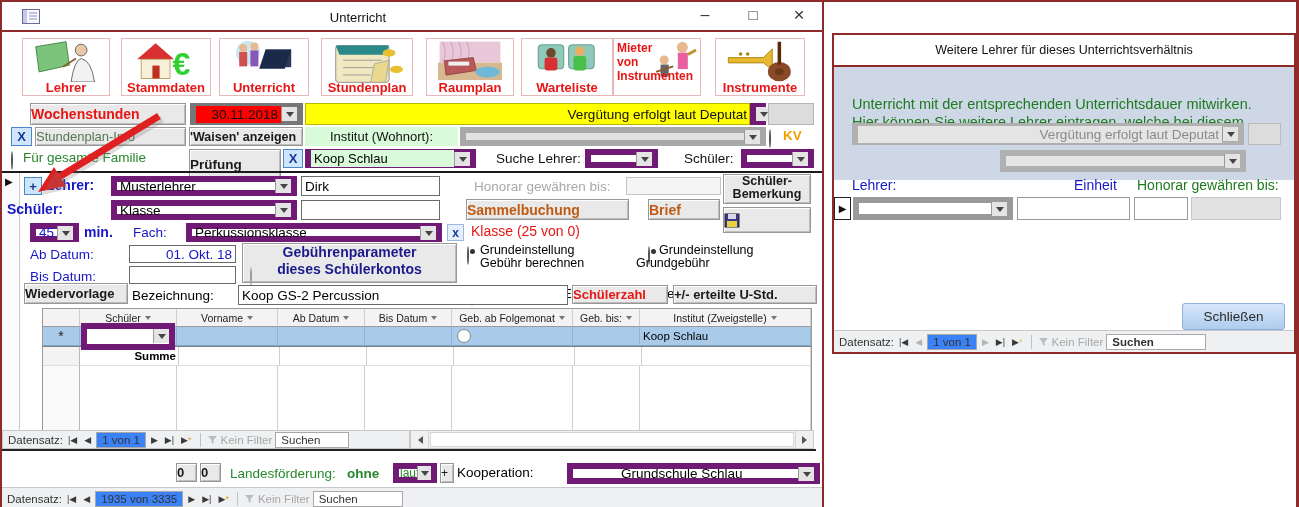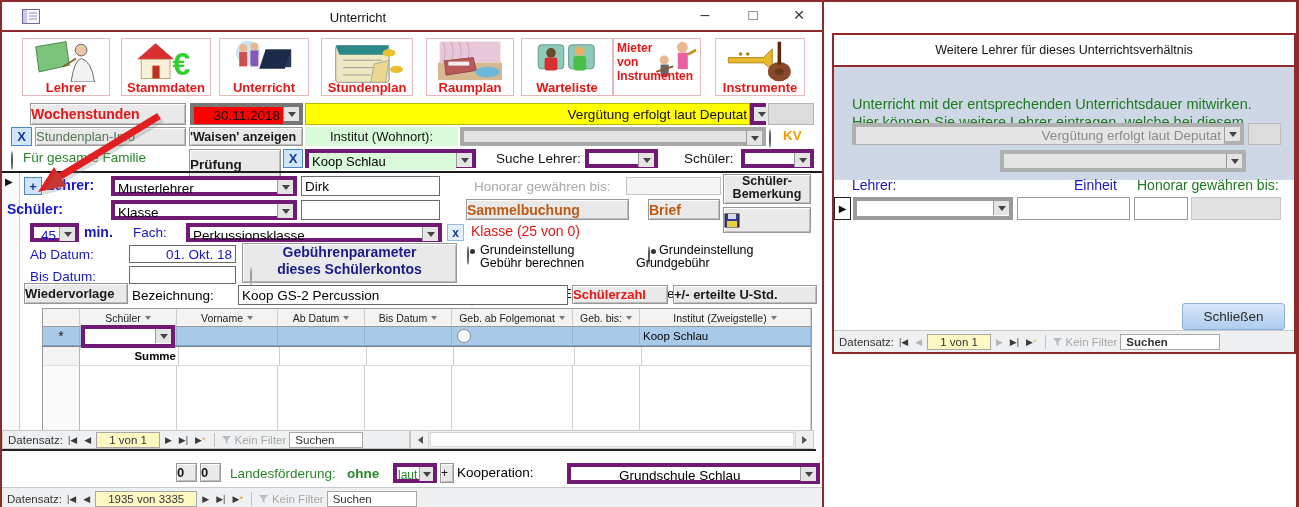--- a/index.html
+++ b/index.html
@@ -9,37 +9,37 @@
   
   .frame-top{left:0;top:0;width:1299px;height:2px;background:#8e2a2a;}
   .frame-right{left:1296px;top:0;width:3px;height:507px;background:#8e2a2a;}
   .lwin{left:0;top:0;width:824px;height:507px;background:#fff;
         border-left:2px solid #8e2a2a;border-top:2px solid #8e2a2a;border-right:2px solid #8e2a2a;}
   .rwin{left:832px;top:33px;width:464px;height:321px;background:#fff;border:2px solid #8e2a2a;}
   
   .btn3d{background:#e9e9e9;border:1px solid #979797;
          box-shadow:inset 1px 1px 0 #ffffff, inset -1px -1px 0 #bdbdbd;
          display:flex;align-items:center;justify-content:flex-start;font-size:13px;color:#1a1a1a;cursor:default;}
-  .combo{background:#fff;border:4px solid #701a75;display:flex;align-items:flex-start;}
+  .combo{background:#fff;border:6px solid #701a75;display:flex;align-items:center;}
   .combo .cval{flex:1;padding:1px 3px;font-size:13px;white-space:nowrap;overflow:hidden;display:flex;align-items:center;}
   .carr{width:15px;background:#e4e4e4;border-left:1px solid #9a9a9a;display:flex;align-items:center;justify-content:center;flex:0 0 15px;}
   .carr::after{content:"";border:4px solid transparent;border-top:5px solid #444;margin-top:5px;}
   .field{background:#fff;border:1px solid #6a6a6a;font-size:13px;padding:1px 3px;display:flex;align-items:center;}
   .xchk{background:#cfe6fa;border:1px solid #4a86c8;color:#16389c;font-weight:bold;
         display:flex;align-items:center;justify-content:center;font-size:13px;}
   .bluelbl{color:#1616c8;font-size:14px;font-weight:bold;white-space:nowrap;}
   .blue{color:#1616c8;}
   .grn{color:#27872a;}
   .radio{width:11px;height:11px;border-radius:50%;border:1px solid #555;background:#fff;position:relative;}
   .radio.sel::after{content:"";position:absolute;left:2px;top:2px;width:5px;height:5px;border-radius:50%;background:#333;}
   .navbar{background:#eef0f2;border-top:1px solid #c6c8ca;display:flex;align-items:center;
           font-size:11.5px;color:#333;gap:3px;padding:0 5px;white-space:nowrap;}
   .navg{font-size:9px;color:#3a3a3a;padding:0 2px;}
   .navg.dim{color:#b5b5b5;}
-  .posbox{background:#fef9c3;border:1px solid #a8a8a8;padding:1px 12px;font-size:11.5px;}
+  .posbox{background:#3b82f6;border:1px solid #a8a8a8;padding:1px 5px;font-size:11.5px;}
   .searchbox{background:#fff;border:1px solid #a8a8a8;padding:1px 5px;font-size:11.5px;}
   .vsep{width:1px;height:14px;background:#c2c2c2;margin:0 3px;}
   .dimtxt{color:#a8a8a8;}
   
   .tbtn{position:absolute;height:56px;background:#fff;border:1px solid #e5b9b9;
         display:flex;flex-direction:column;align-items:center;justify-content:flex-end;overflow:hidden;}
   .tlabel{color:#e81515;font-weight:bold;font-size:13px;line-height:14px;white-space:nowrap;}
   .tbtn svg{position:absolute;top:1px;left:50%;transform:translateX(-50%);}
   
   .tbl{left:40px;top:306px;width:770px;background:#fff;border:1px solid #9a9a9a;}

